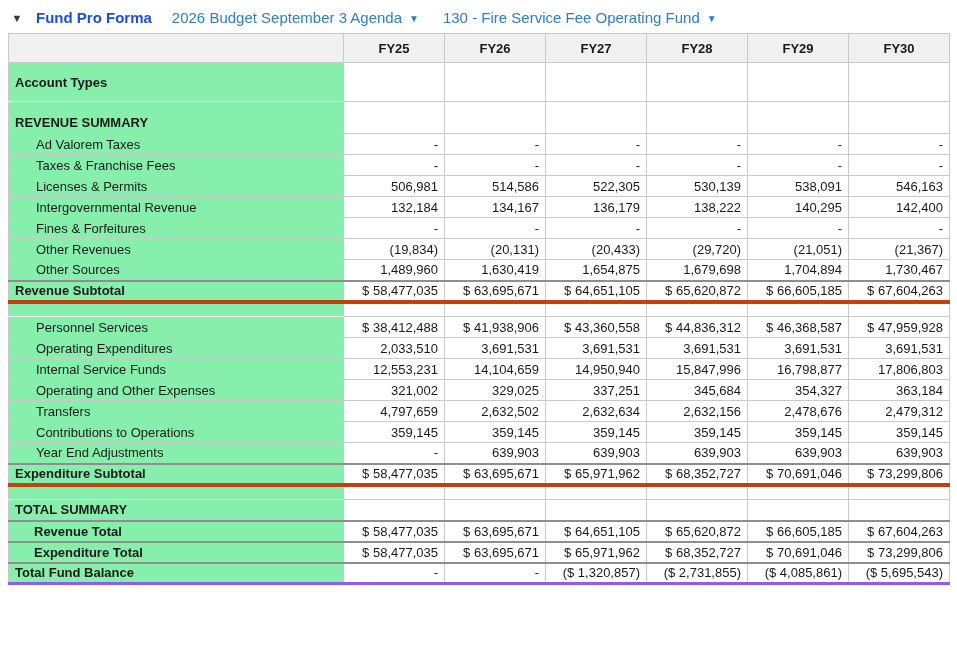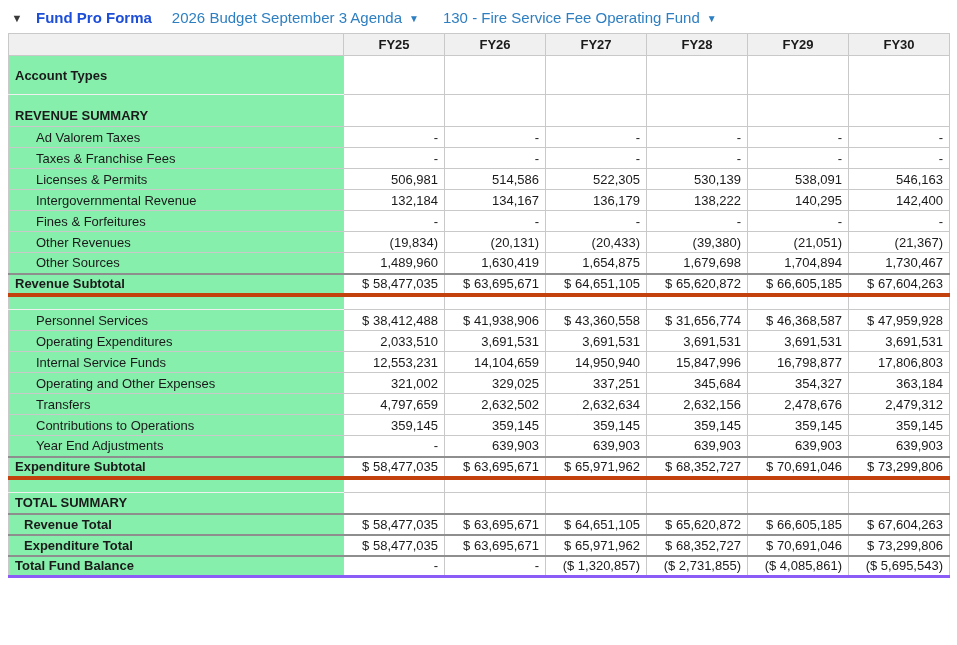--- a/index.html
+++ b/index.html
@@ -61,21 +61,21 @@
     height: 21px;
     white-space: nowrap;
     overflow: hidden;
   }
   .proforma th.lblh { width: 335px; background: #f0f0f0; }
   .proforma th.col-h {
     width: 101px;
     background: #f0f0f0;
     font-weight: bold;
     text-align: center;
-    height: 22px;
+    height: 29px;
   }
   .proforma td.lbl { background: #86efac; text-align: left; }
   .proforma td.num { text-align: right; background: #ffffff; }
 
   tr.grouphead td { height: 39px; vertical-align: middle; }
   tr.grouphead td.lbl { font-weight: bold; border-bottom-color: #f0f0f0; }
 
   tr.sectionhead td { height: 32px; vertical-align: bottom; padding-bottom: 3px; }
   tr.sectionhead td.lbl { font-weight: bold; }
 
@@ -83,21 +83,21 @@
 
   tr.detail td.lbl { padding-left: 27px; }
 
   tr.subtotal td { border-top: 2px solid #8e8e8e; border-bottom: 4px solid #c2410c; }
   tr.subtotal td.lbl { font-weight: bold; }
 
   tr.spacer td { height: 15px; }
   tr.spacer td.lbl { border-bottom-color: #f0f0f0; }
 
   tr.total td { border-top: 2px solid #8e8e8e; border-bottom: 2px solid #8e8e8e; }
-  tr.total td.lbl { font-weight: bold; padding-left: 15px; }
+  tr.total td.lbl { font-weight: bold; padding-left: 25px; }
 
   tr.grandtotal td { border-top: 2px solid #8e8e8e; border-bottom: 3px solid #8b5cf6; }
   tr.grandtotal td.lbl { font-weight: bold; }
 </style>
 </head>
 <body>
 
 <div class="toolbar">
   <span class="collapse-caret">▼</span>
   <span class="page-title">Fund Pro Forma</span>
@@ -185,21 +185,21 @@
         <td class="num">-</td>
         <td class="num">-</td>
         <td class="num">-</td>
         <td class="num">-</td>
       </tr>
       <tr class="detail">
         <td class="lbl">Other Revenues</td>
         <td class="num">(19,834)</td>
         <td class="num">(20,131)</td>
         <td class="num">(20,433)</td>
-        <td class="num">(39,380)</td>
+        <td class="num">(29,720)</td>
         <td class="num">(21,051)</td>
         <td class="num">(21,367)</td>
       </tr>
       <tr class="detail">
         <td class="lbl">Other Sources</td>
         <td class="num">1,489,960</td>
         <td class="num">1,630,419</td>
         <td class="num">1,654,875</td>
         <td class="num">1,679,698</td>
         <td class="num">1,704,894</td>
@@ -221,21 +221,21 @@
         <td class="num"></td>
         <td class="num"></td>
         <td class="num"></td>
         <td class="num"></td>
       </tr>
       <tr class="detail">
         <td class="lbl">Personnel Services</td>
         <td class="num">$ 38,412,488</td>
         <td class="num">$ 41,938,906</td>
         <td class="num">$ 43,360,558</td>
-        <td class="num">$ 31,656,774</td>
+        <td class="num">$ 44,836,312</td>
         <td class="num">$ 46,368,587</td>
         <td class="num">$ 47,959,928</td>
       </tr>
       <tr class="detail">
         <td class="lbl">Operating Expenditures</td>
         <td class="num">2,033,510</td>
         <td class="num">3,691,531</td>
         <td class="num">3,691,531</td>
         <td class="num">3,691,531</td>
         <td class="num">3,691,531</td>

